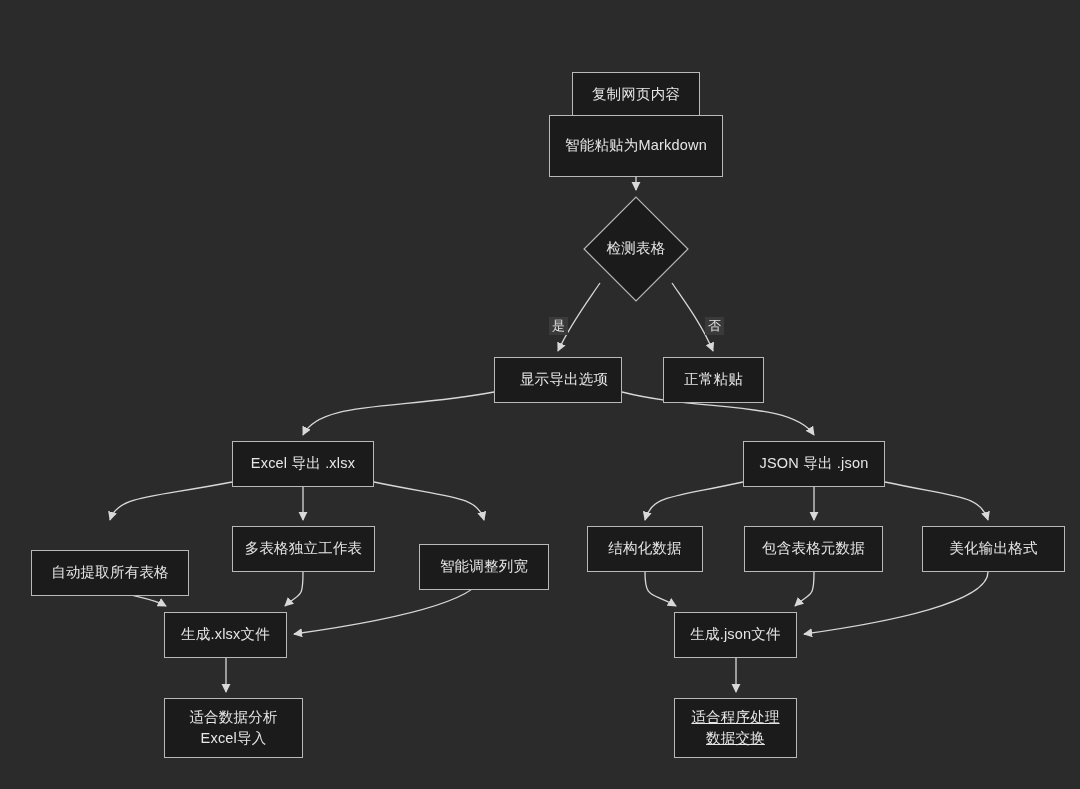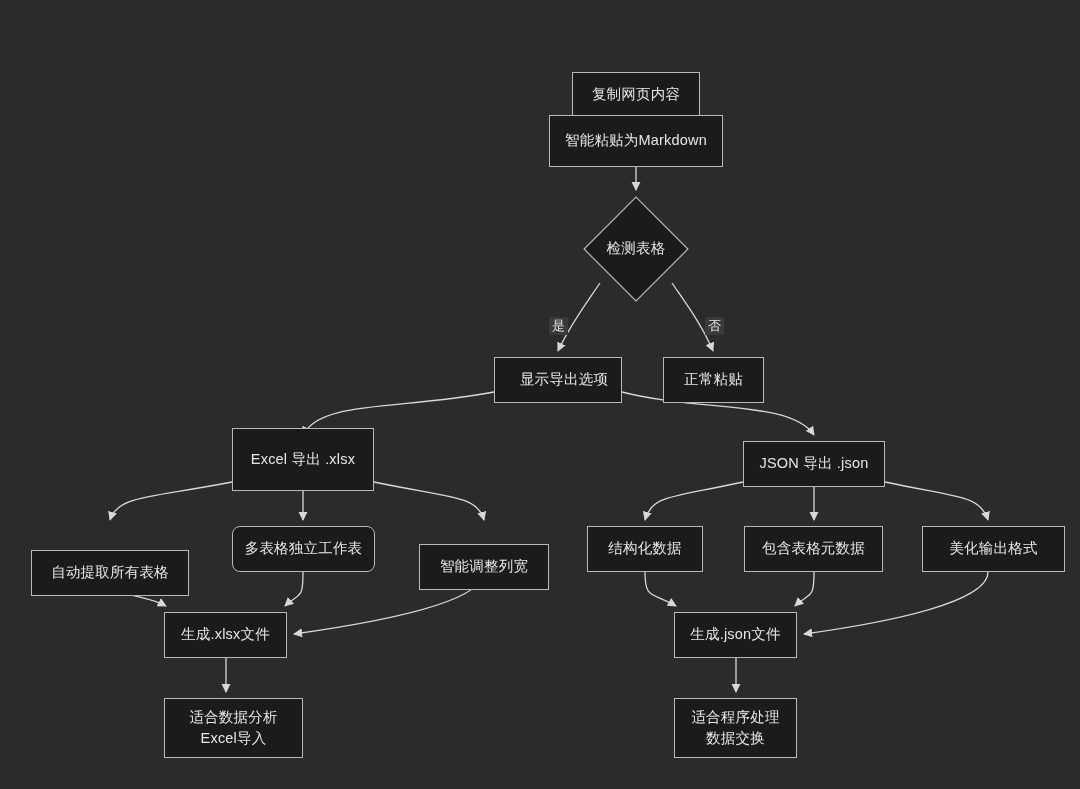--- a/index.html
+++ b/index.html
@@ -106,38 +106,38 @@
         <path class="edge-path" d="M 484,572 C 484,602 380,622 294,634" marker-end="url(#ah)"></path>
         <path class="edge-path" d="M 645,572 C 645,600 652,592 676,606" marker-end="url(#ah)"></path>
         <path class="edge-path" d="M 814,572 C 814,600 810,592 795,606" marker-end="url(#ah)"></path>
         <path class="edge-path" d="M 988,572 C 988,602 890,622 804,634" marker-end="url(#ah)"></path>
         <path class="edge-path" d="M 226,658 L 226,692" marker-end="url(#ah)"></path>
         <path class="edge-path" d="M 736,658 L 736,692" marker-end="url(#ah)"></path>
       </g>
   </svg>
   <div id="node-layer">
       <div class="node" style="left: 572px; top: 30px; width: 128px; height: 46px; margin-top: 42px;"><span>复制网页内容</span></div>
-      <div class="node" style="left: 549px; top: 115px; width: 174px; height: 52px;"><span>智能粘贴为Markdown</span></div>
+      <div class="node" style="left: 549px; top: 115px; width: 174px; height: 62px;"><span>智能粘贴为Markdown</span></div>
       <div class="node diamond" style="left: 583px; top: 196px; width: 106px; height: 106px;"><svg class="diamond-shape" viewBox="0 0 100 100" preserveAspectRatio="none">
           <polygon points="50,1 99,50 50,99 1,50" vector-effect="non-scaling-stroke"></polygon>
         </svg><span class="diamond-label">检测表格</span></div>
       <div class="node" style="left: 494px; top: 357px; width: 128px; height: 46px; padding-left: 12px;"><span>显示导出选项</span></div>
       <div class="node" style="left: 663px; top: 357px; width: 101px; height: 46px;"><span>正常粘贴</span></div>
-      <div class="node" style="left: 232px; top: 428px; width: 142px; height: 63px;"><span>Excel 导出 .xlsx</span></div>
+      <div class="node" style="left: 232px; top: 441px; width: 142px; height: 46px;"><span>Excel 导出 .xlsx</span></div>
       <div class="node" style="left: 743px; top: 441px; width: 142px; height: 46px;"><span>JSON 导出 .json</span></div>
       <div class="node" style="left: 31px; top: 550px; width: 158px; height: 46px; justify-content: center;"><span>自动提取所有表格</span></div>
-      <div class="node" style="left: 232px; top: 526px; width: 143px; height: 46px; border-radius: 8px;"><span>多表格独立工作表</span></div>
+      <div class="node" style="left: 232px; top: 526px; width: 143px; height: 46px;"><span>多表格独立工作表</span></div>
       <div class="node" style="left: 419px; top: 526px; width: 130px; height: 46px; margin-top: 18px;"><span>智能调整列宽</span></div>
       <div class="node" style="left: 587px; top: 526px; width: 116px; height: 46px;"><span>结构化数据</span></div>
       <div class="node" style="left: 744px; top: 526px; width: 139px; height: 46px;"><span>包含表格元数据</span></div>
       <div class="node" style="left: 922px; top: 526px; width: 143px; height: 46px;"><span>美化输出格式</span></div>
       <div class="node" style="left: 164px; top: 612px; width: 123px; height: 46px;"><span>生成.xlsx文件</span></div>
       <div class="node" style="left: 674px; top: 612px; width: 123px; height: 46px;"><span>生成.json文件</span></div>
       <div class="node" style="left: 164px; top: 698px; width: 139px; height: 60px;"><span>适合数据分析
 Excel导入</span></div>
-      <div class="node" style="left: 674px; top: 698px; width: 123px; height: 60px;"><span>适合程序处理
+      <div class="node" style="left: 674px; top: 698px; width: 123px; height: 60px; text-decoration: underline;"><span>适合程序处理
 数据交换</span></div>
     </div>
   <div id="label-layer">
       <span class="edge-label" style="left: 549px; top: 317px;">是</span>
       <span class="edge-label" style="left: 705px; top: 317px;">否</span>
     </div>
 </div>
 
 </body></html>

